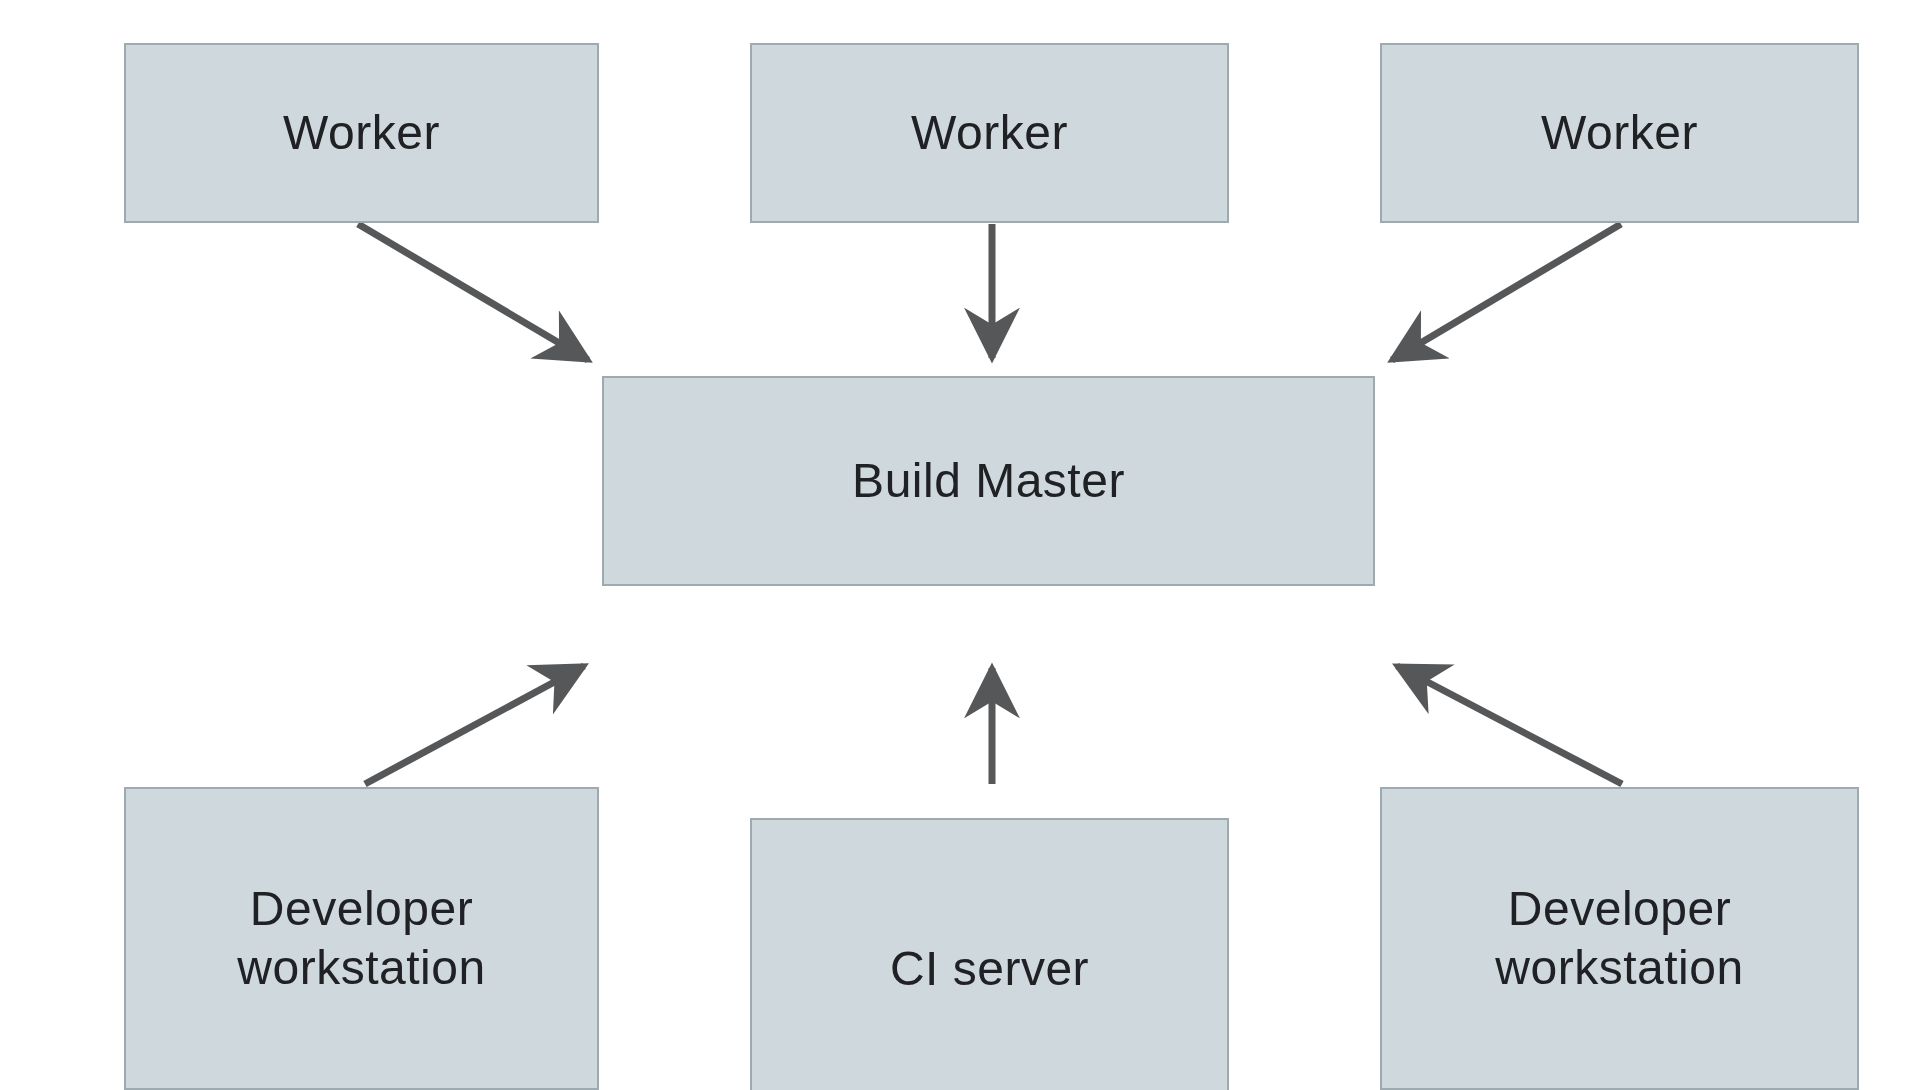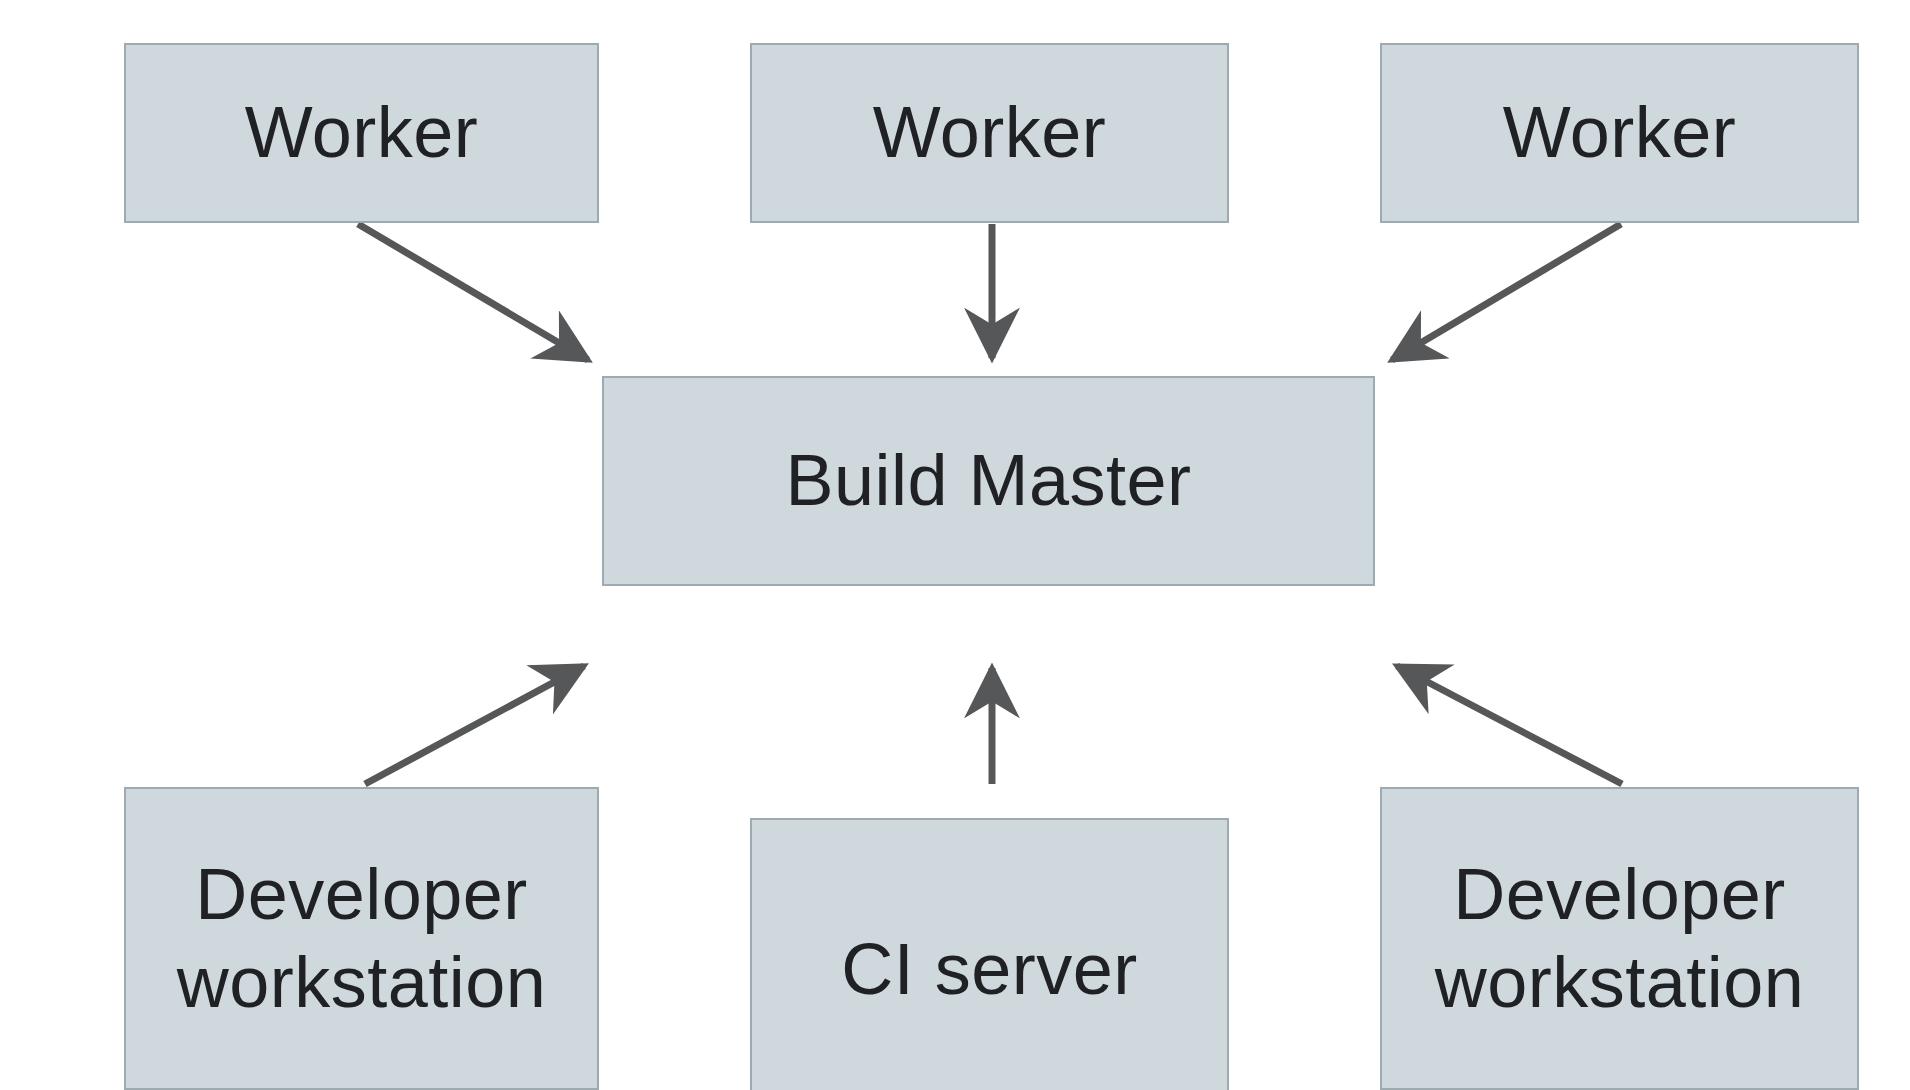--- a/index.html
+++ b/index.html
@@ -39,21 +39,21 @@
     box-sizing: border-box;
     background: var(--box-fill, #cfd8dc);
     border: 2px solid var(--box-border, #9daab0);
     display: flex;
     align-items: center;
     justify-content: center;
     text-align: center;
   }
   .node-label {
     color: var(--text-color, #202124);
-    font-size: 72px;
+    font-size: 48px;
     line-height: 1.22;
     letter-spacing: 0.5px;
     padding: 0 20px;
   }
 </style>
 </head>
 <body>
 
 <div id="canvas">
   <svg id="edges-layer" width="1910" height="1090" viewBox="0 0 1910 1090" xmlns="http://www.w3.org/2000/svg">

